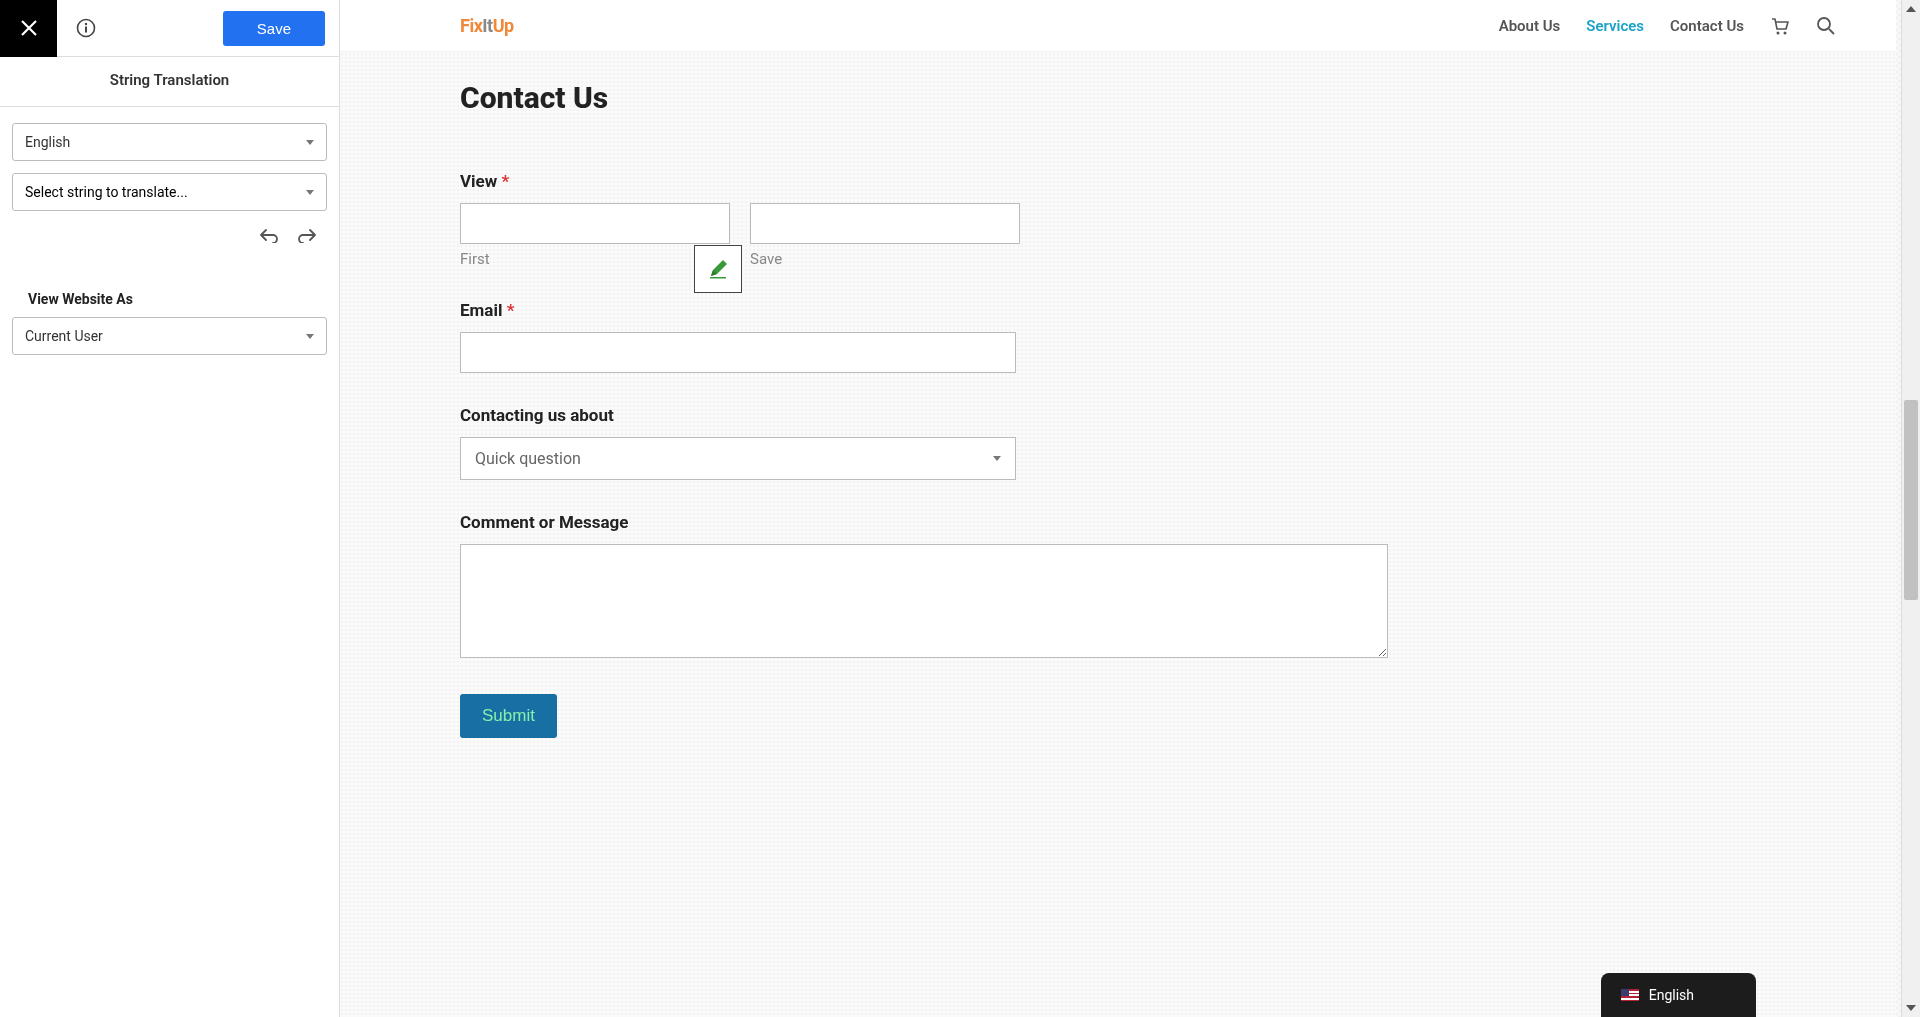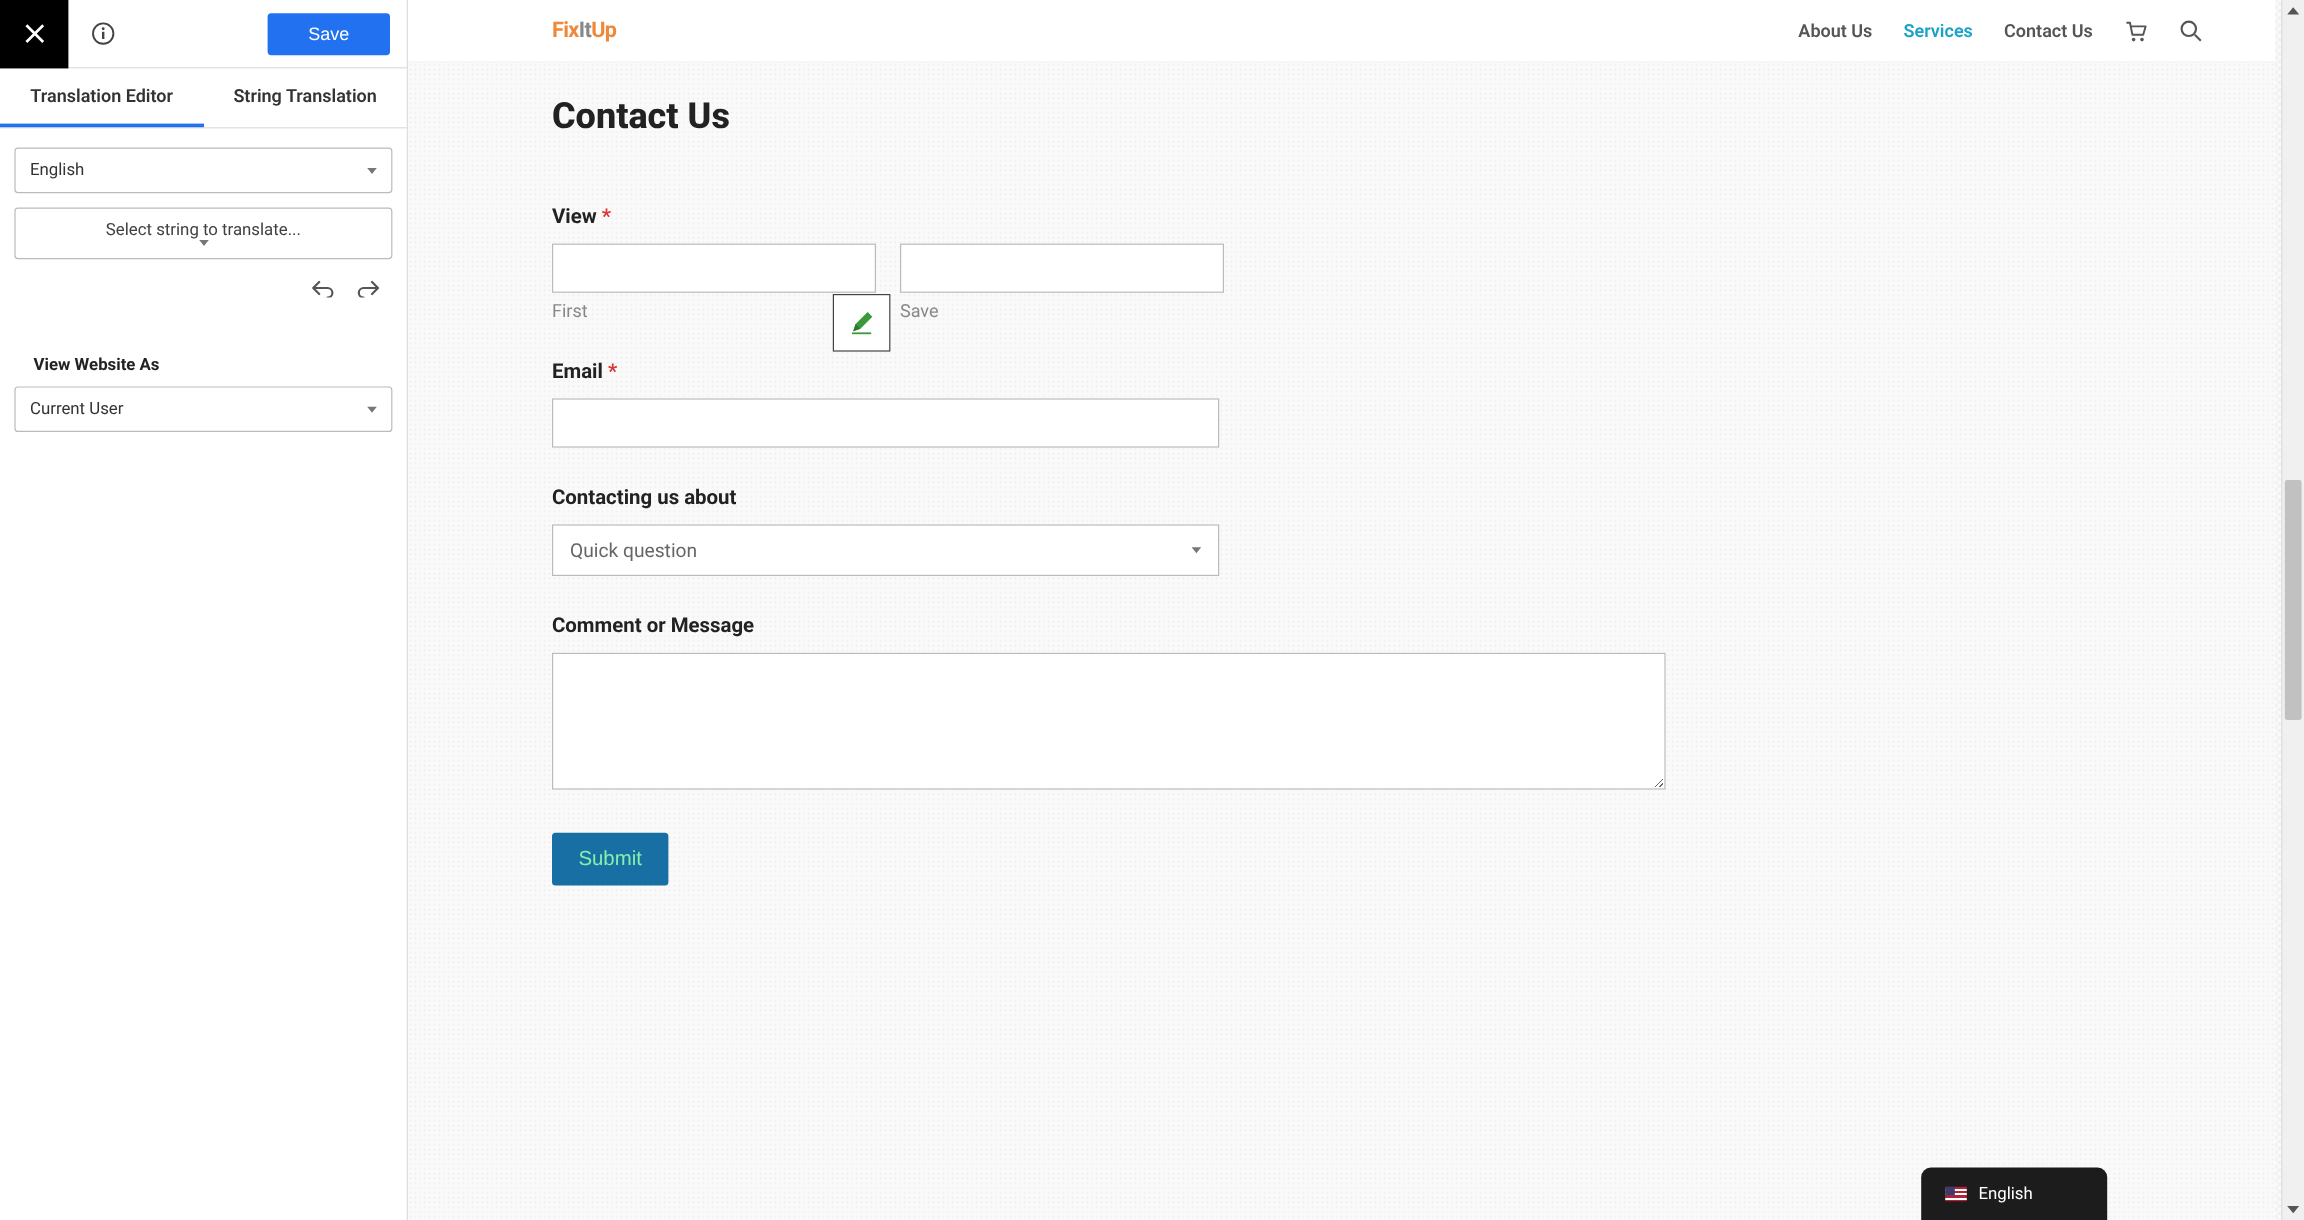--- a/index.html
+++ b/index.html
@@ -14,21 +14,21 @@
     .info-btn { width: 57px; height: 57px; display: flex; align-items: center; justify-content: center; cursor: pointer; color: #333; }
     .spacer { flex: 1; }
     .save-btn { background: #2271f0; color: #fff; border: none; padding: 9px 34px; font-size: 15px; border-radius: 3px; margin-right: 14px; cursor: pointer; }
     
     .tabs { display: flex; border-bottom: 1px solid #ddd; }
     .tab { flex: 1; text-align: center; padding: 14px 0; font-size: 15px; font-weight: 600; color: #333; cursor: pointer; border-bottom: 3px solid transparent; }
     .tab.active { border-bottom-color: #2271f0; }
     
     .sidebar-body { padding: 16px 12px; }
     .select-box { width: 100%; border: 1px solid #bbb; border-radius: 3px; padding: 10px 12px; font-size: 14px; color: #333; background: #fff; display: flex; align-items: center; justify-content: space-between; cursor: pointer; margin-bottom: 12px; }
-    .select-box.placeholder { color: #404040; flex-direction: column; }
+    .select-box.placeholder { color: #000000; }
     .tri-down { width: 0; height: 0; border-left: 4px solid transparent; border-right: 4px solid transparent; border-top: 5px solid #777; }
     
     .undo-redo { display: flex; justify-content: flex-end; gap: 18px; padding: 4px 10px 10px; }
     .ur-btn { cursor: pointer; color: #555; }
     
     .section-label { font-size: 14px; font-weight: 700; color: #222; padding: 18px 28px 10px; }
     
     
     .preview-wrap { flex: 1; position: relative; background: repeating-conic-gradient(#f1f1f1 0% 25%, #fafafa 0% 50%) 50% / 6px 6px; overflow: hidden; }
     .preview { position: absolute; left: 0; top: 0; right: 24px; bottom: 0; background: #fafafa; background-image: radial-gradient(rgba(0,0,0,0.03) 1px, transparent 1px); background-size: 4px 4px; }
@@ -99,21 +99,20 @@
         <svg width="20" height="20" viewBox="0 0 20 20">
             <circle cx="10" cy="10" r="8.5" stroke="#444" stroke-width="1.6" fill="none"></circle>
             <circle cx="10" cy="6" r="1.2" fill="#444"></circle>
             <rect x="9" y="8.5" width="2" height="6" fill="#444"></rect>
           </svg>
       </div>
       <div class="spacer"></div>
       <button class="save-btn">Save</button>
     </div>
     <div class="tabs">
-      <div class="tab active">Translation Editor</div>
       <div class="tab">String Translation</div>
     </div>
     <div class="sidebar-body">
       <div class="select-box">
         <span>English</span>
         <span class="tri-down"></span>
       </div>
       <div class="select-box placeholder">
         <span>Select string to translate...</span>
         <span class="tri-down"></span>

